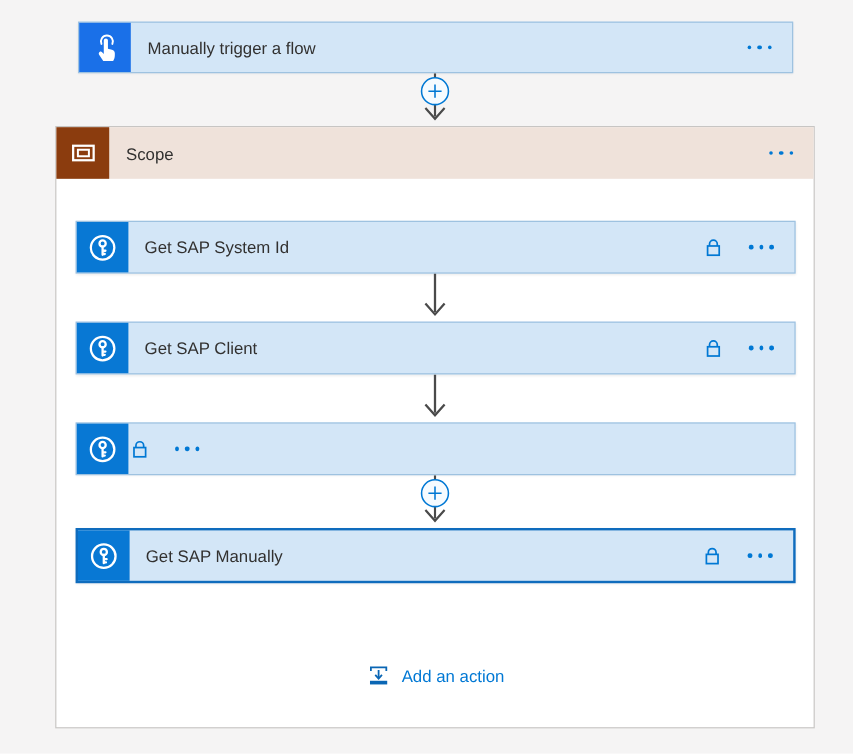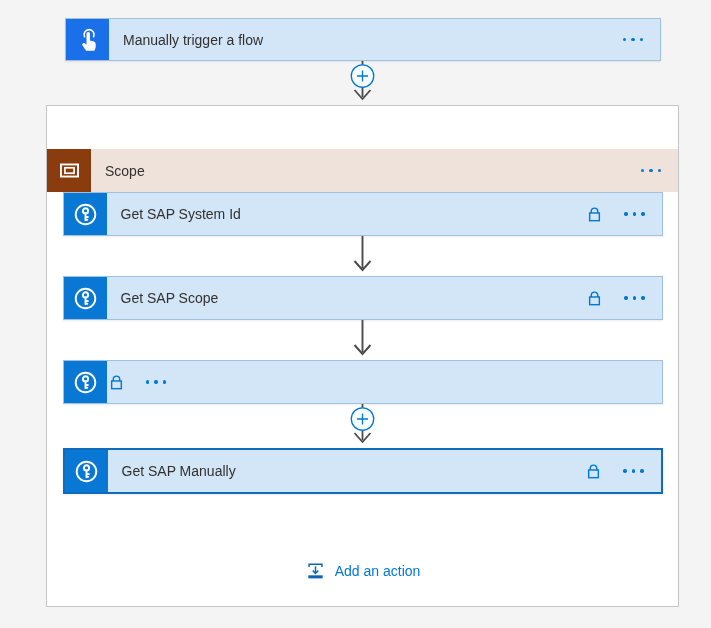--- a/index.html
+++ b/index.html
@@ -29,24 +29,24 @@
   .connector-abs{position:absolute;left:348px;top:61px;width:29px;height:44px;}
   .connector-row{height:40px;display:flex;align-items:center;justify-content:center;}
   .connector-row.plus{height:44px;}
   .conn{display:block;}
   
   .scope-box{
     position:absolute;left:46px;top:105px;width:633px;height:502px;
     box-sizing:border-box;background:#ffffff;
     border:1px solid var(--scope-border,#c7c5c3);
   }
-  .scope-header{height:43px;display:flex;align-items:stretch;background:var(--scope-header-bg,#efe2da);cursor:pointer;margin-top:43px;}
+  .scope-header{height:43px;display:flex;align-items:stretch;background:var(--scope-header-bg,#efe2da);cursor:pointer;}
   .scope-header .card-icon{width:44px;background:var(--scope-icon-bg,#8b3c0e);}
   .scope-body{display:flex;flex-direction:column;align-items:center;}
-  .scope-body > .action-card:first-child{}
+  .scope-body > .action-card:first-child{margin-top:35px;}
   
   .action-card{width:600px;height:44px;}
   .action-card.selected{border:2px solid var(--selected-border,#0f6cbd);height:46px;}
   
   .add-action{margin-top:66px;display:flex;align-items:center;gap:9px;color:var(--accent,#0078d4);font-size:14px;cursor:pointer;text-align:center;}
   .add-action .add-icon{display:flex;align-items:center;}
 </style>
 </head>
 <body>
 
@@ -123,21 +123,21 @@
   </div>
 
   <div class="card action-card">
     <div class="card-icon" style="background:var(--action-icon-bg,#0878d4)">
       <svg width="27" height="27" viewBox="0 0 24 24">
         <circle cx="12" cy="12" r="8.7" fill="none" stroke="#fff" stroke-width="1.7"></circle>
         <circle cx="12" cy="8.8" r="2.3" fill="none" stroke="#fff" stroke-width="1.7"></circle>
         <path d="M12 11.1v6.1M12 14.2h2.1M12 16.6h1.6" fill="none" stroke="#fff" stroke-width="1.7" stroke-linecap="round"></path>
       </svg>
     </div>
-    <div class="card-title">Get SAP Scope</div>
+    <div class="card-title">Get SAP Client</div>
     <span class="lock">
       <svg width="19" height="19" viewBox="0 0 20 20">
         <path d="M6.6 8.4V6.7a3.4 3.4 0 0 1 6.8 0v1.7" fill="none" stroke="currentColor" stroke-width="1.5"></path>
         <rect x="4.9" y="8.4" width="10.2" height="8.1" fill="none" stroke="currentColor" stroke-width="1.5"></rect>
       </svg>
     </span>
     <div class="dots">
             <i></i>
             <i></i>
             <i></i>

